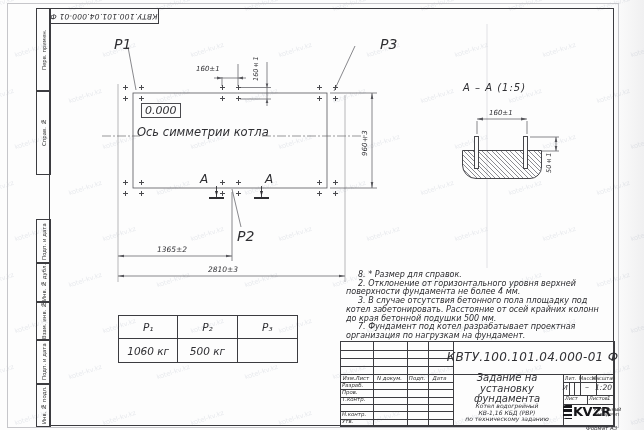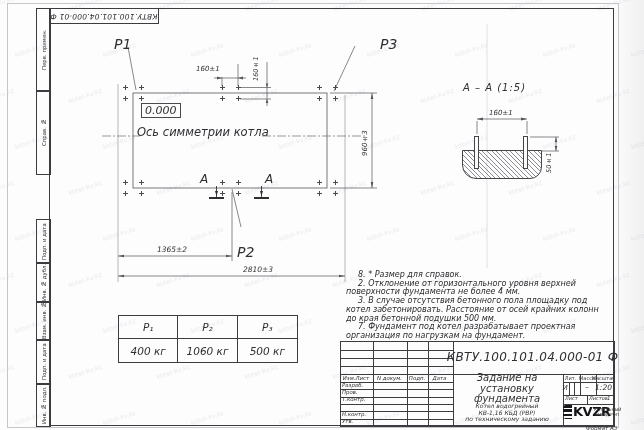--- a/index.html
+++ b/index.html
@@ -208,43 +208,42 @@
       <div class="bolt" style="left: 219.5px; top: 191px;"></div>
       <div class="bolt" style="left: 235.5px; top: 191px;"></div>
       <div class="bolt" style="left: 316.5px; top: 180px;"></div>
       <div class="bolt" style="left: 332.5px; top: 180px;"></div>
       <div class="bolt" style="left: 316.5px; top: 191px;"></div>
       <div class="bolt" style="left: 332.5px; top: 191px;"></div>
     </div>
 
   <div class="abs it plabel" style="left:114px;top:36px;">P1</div>
   <div class="abs it plabel" style="left:352px;top:36px;margin-left:28px;">P3</div>
-  <div class="abs it plabel" style="left:237px;top:244px;text-align:right;">P2</div>
+  <div class="abs it plabel" style="left:237px;top:228px;text-align:right;">P2</div>
   <div class="abs it elevbox" style="left:141px;top:103px;">0.000</div>
   <div class="abs it" style="left:137px;top:125px;font-size:11.5px;white-space:nowrap;">Ось симметрии котла</div>
   <div class="abs it dimtxt" style="left:196px;top:65px;">160±1</div>
   <div class="abs it dimtxt vtext" style="left:252px;top:54px;height:30px;font-size:6.5px;">160±1</div>
   <div class="abs it dimtxt vtext" style="left:361px;top:125px;height:36px;">960±3</div>
   <div class="abs it dimtxt" style="left:157px;top:245px;font-size:7.5px;">1365±2</div>
-  <div class="abs it dimtxt" style="left:208px;top:265px;font-size:7.5px;margin-left:35px;">2810±3</div>
+  <div class="abs it dimtxt" style="left:208px;top:265px;font-size:7.5px;">2810±3</div>
   <div class="abs it" style="left:200px;top:172px;font-size:12px;">A</div>
   <div class="abs it" style="left:265px;top:172px;font-size:12px;">A</div>
 
   <div class="abs it" style="left:463px;top:82px;font-size:10px;letter-spacing:1px;white-space:nowrap;">А – А (1:5)</div>
   <div class="abs pad"></div>
   <div class="abs bolt-a" style="left:474px;top:136px;"></div>
   <div class="abs bolt-a" style="left:523px;top:136px;"></div>
   <div class="abs it dimtxt" style="left:489px;top:109px;">160±1</div>
   <div class="abs it dimtxt vtext" style="left:545px;top:150px;height:26px;font-size:6.5px;">50±1</div>
 
   <div class="abs ltable">
     <div class="cell">P₁</div>
     <div class="cell">P₂</div>
     <div class="cell">P₃</div>
-    <div class="cell">400 кг</div>
     <div class="cell">1060 кг</div>
     <div class="cell">500 кг</div>
   </div>
 
   <div class="abs notes">
     <p>8. * Размер для справок.</p>
     <p>2. Отклонение от горизонтального уровня верхней поверхности фундамента не более 4 мм.</p>
     <p>3. В случае отсутствия бетонного пола площадку под котел забетонировать. Расстояние от осей крайних колонн до края бетонной подушки 500 мм.</p>
     <p>7. Фундамент под котел разрабатывает проектная организация по нагрузкам на фундамент.</p>
   </div>

